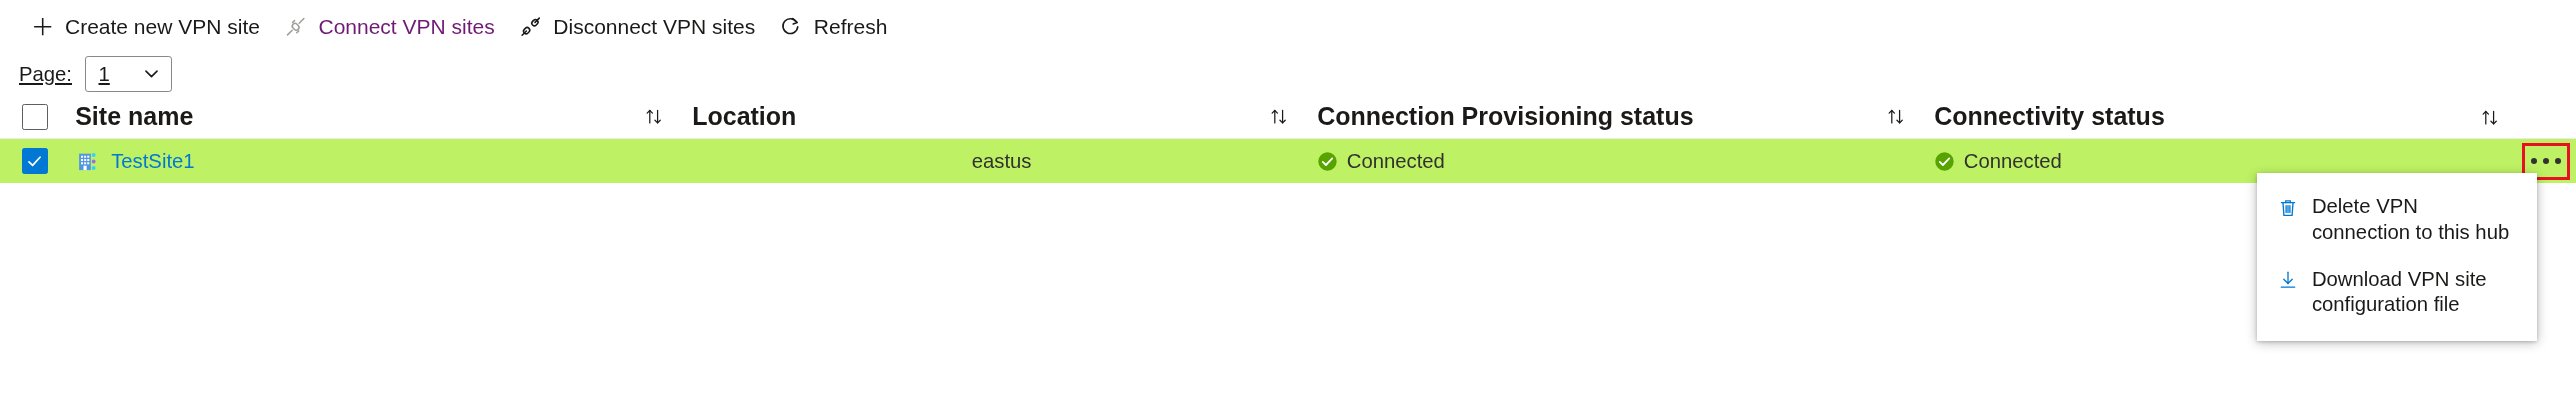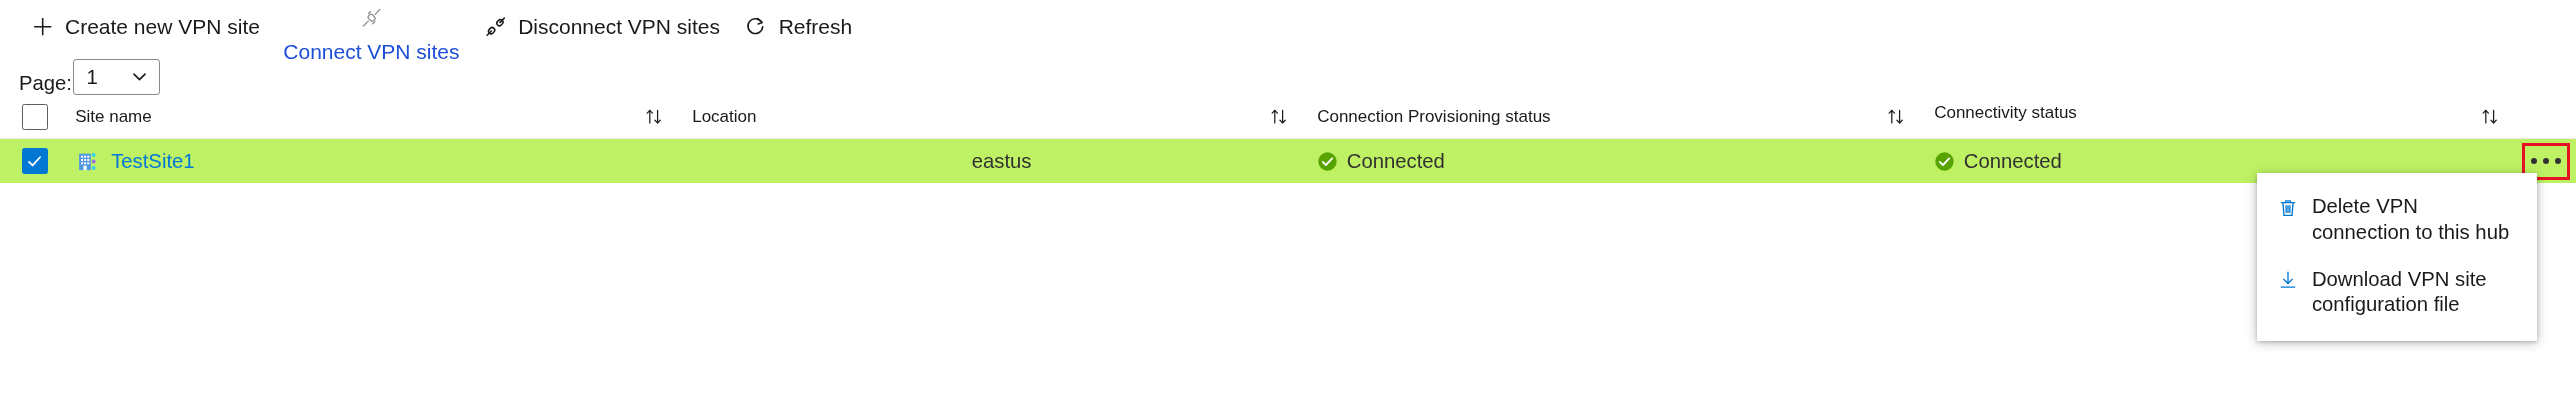--- a/index.html
+++ b/index.html
@@ -32,42 +32,42 @@
     padding: 0 15.6px 0 7.8px;
     font-size: 21px;
     color: #1b1a19;
     cursor: pointer;
     white-space: nowrap;
     background: transparent;
     border: none;
     font-family: "Liberation Sans", sans-serif;
   }
   .tb-btn.disabled {
-    color: #1d4ed8;
+    color: #701a75;
     cursor: default;
-    flex-direction: column;
   }
   .tb-btn .tb-ico {
     display: inline-flex;
     align-items: center;
     justify-content: center;
     width: 25px;
     height: 25px;
     flex: 0 0 25px;
   }
   .tb-btn .tb-ico svg { display:block; }
   .tb-label { line-height: 1; }
 
   
   .page-row {
     display: flex;
-    align-items: flex-end;
+    align-items: center;
     height: 42px;
     padding-left: 19px;
-    gap: 1px;
+    gap: 13px;
+    text-decoration: underline;
   }
   .page-label {
     font-size: 20.3px;
     color: #1b1a19;
   }
   .page-select {
     display: flex;
     align-items: center;
     justify-content: space-between;
     width: 87px;
@@ -102,26 +102,26 @@
     align-items: center;
     height: 44px;
     background: #bef264;
     position: relative;
   }
 
   .c-check  { width: 69px;  flex: 0 0 69px;  display:flex; align-items:center; justify-content:center; }
   .c-name   { width: 617px; flex: 0 0 617px; display:flex; align-items:center; padding-left: 6.2px; }
   .c-loc    { width: 625px; flex: 0 0 625px; display:flex; align-items:center; padding-left: 6.2px; justify-content: center; }
   .c-prov   { width: 617px; flex: 0 0 617px; display:flex; align-items:center; padding-left: 6.2px; }
-  .c-conn   { width: 594px; flex: 0 0 594px; display:flex; align-items:flex-start; padding-left: 6.2px; }
+  .c-conn   { width: 594px; flex: 0 0 594px; display:flex; align-items:flex-end; padding-left: 6.2px; }
   .c-menu   { flex: 1 1 auto; display:flex; align-items:center; justify-content:flex-end; padding-right: 11px; }
 
   .hdr-text {
-    font-size: 17px;
-    font-weight: normal;
+    font-size: 25px;
+    font-weight: bold;
     color: #1b1a19;
     flex: 1 1 auto;
   }
   .sort-ico {
     width: 26.6px; height: 26.6px;
     flex: 0 0 26.6px;
     display:flex; align-items:center; justify-content:center;
     margin-right: 19px;
     cursor: pointer;
   }

